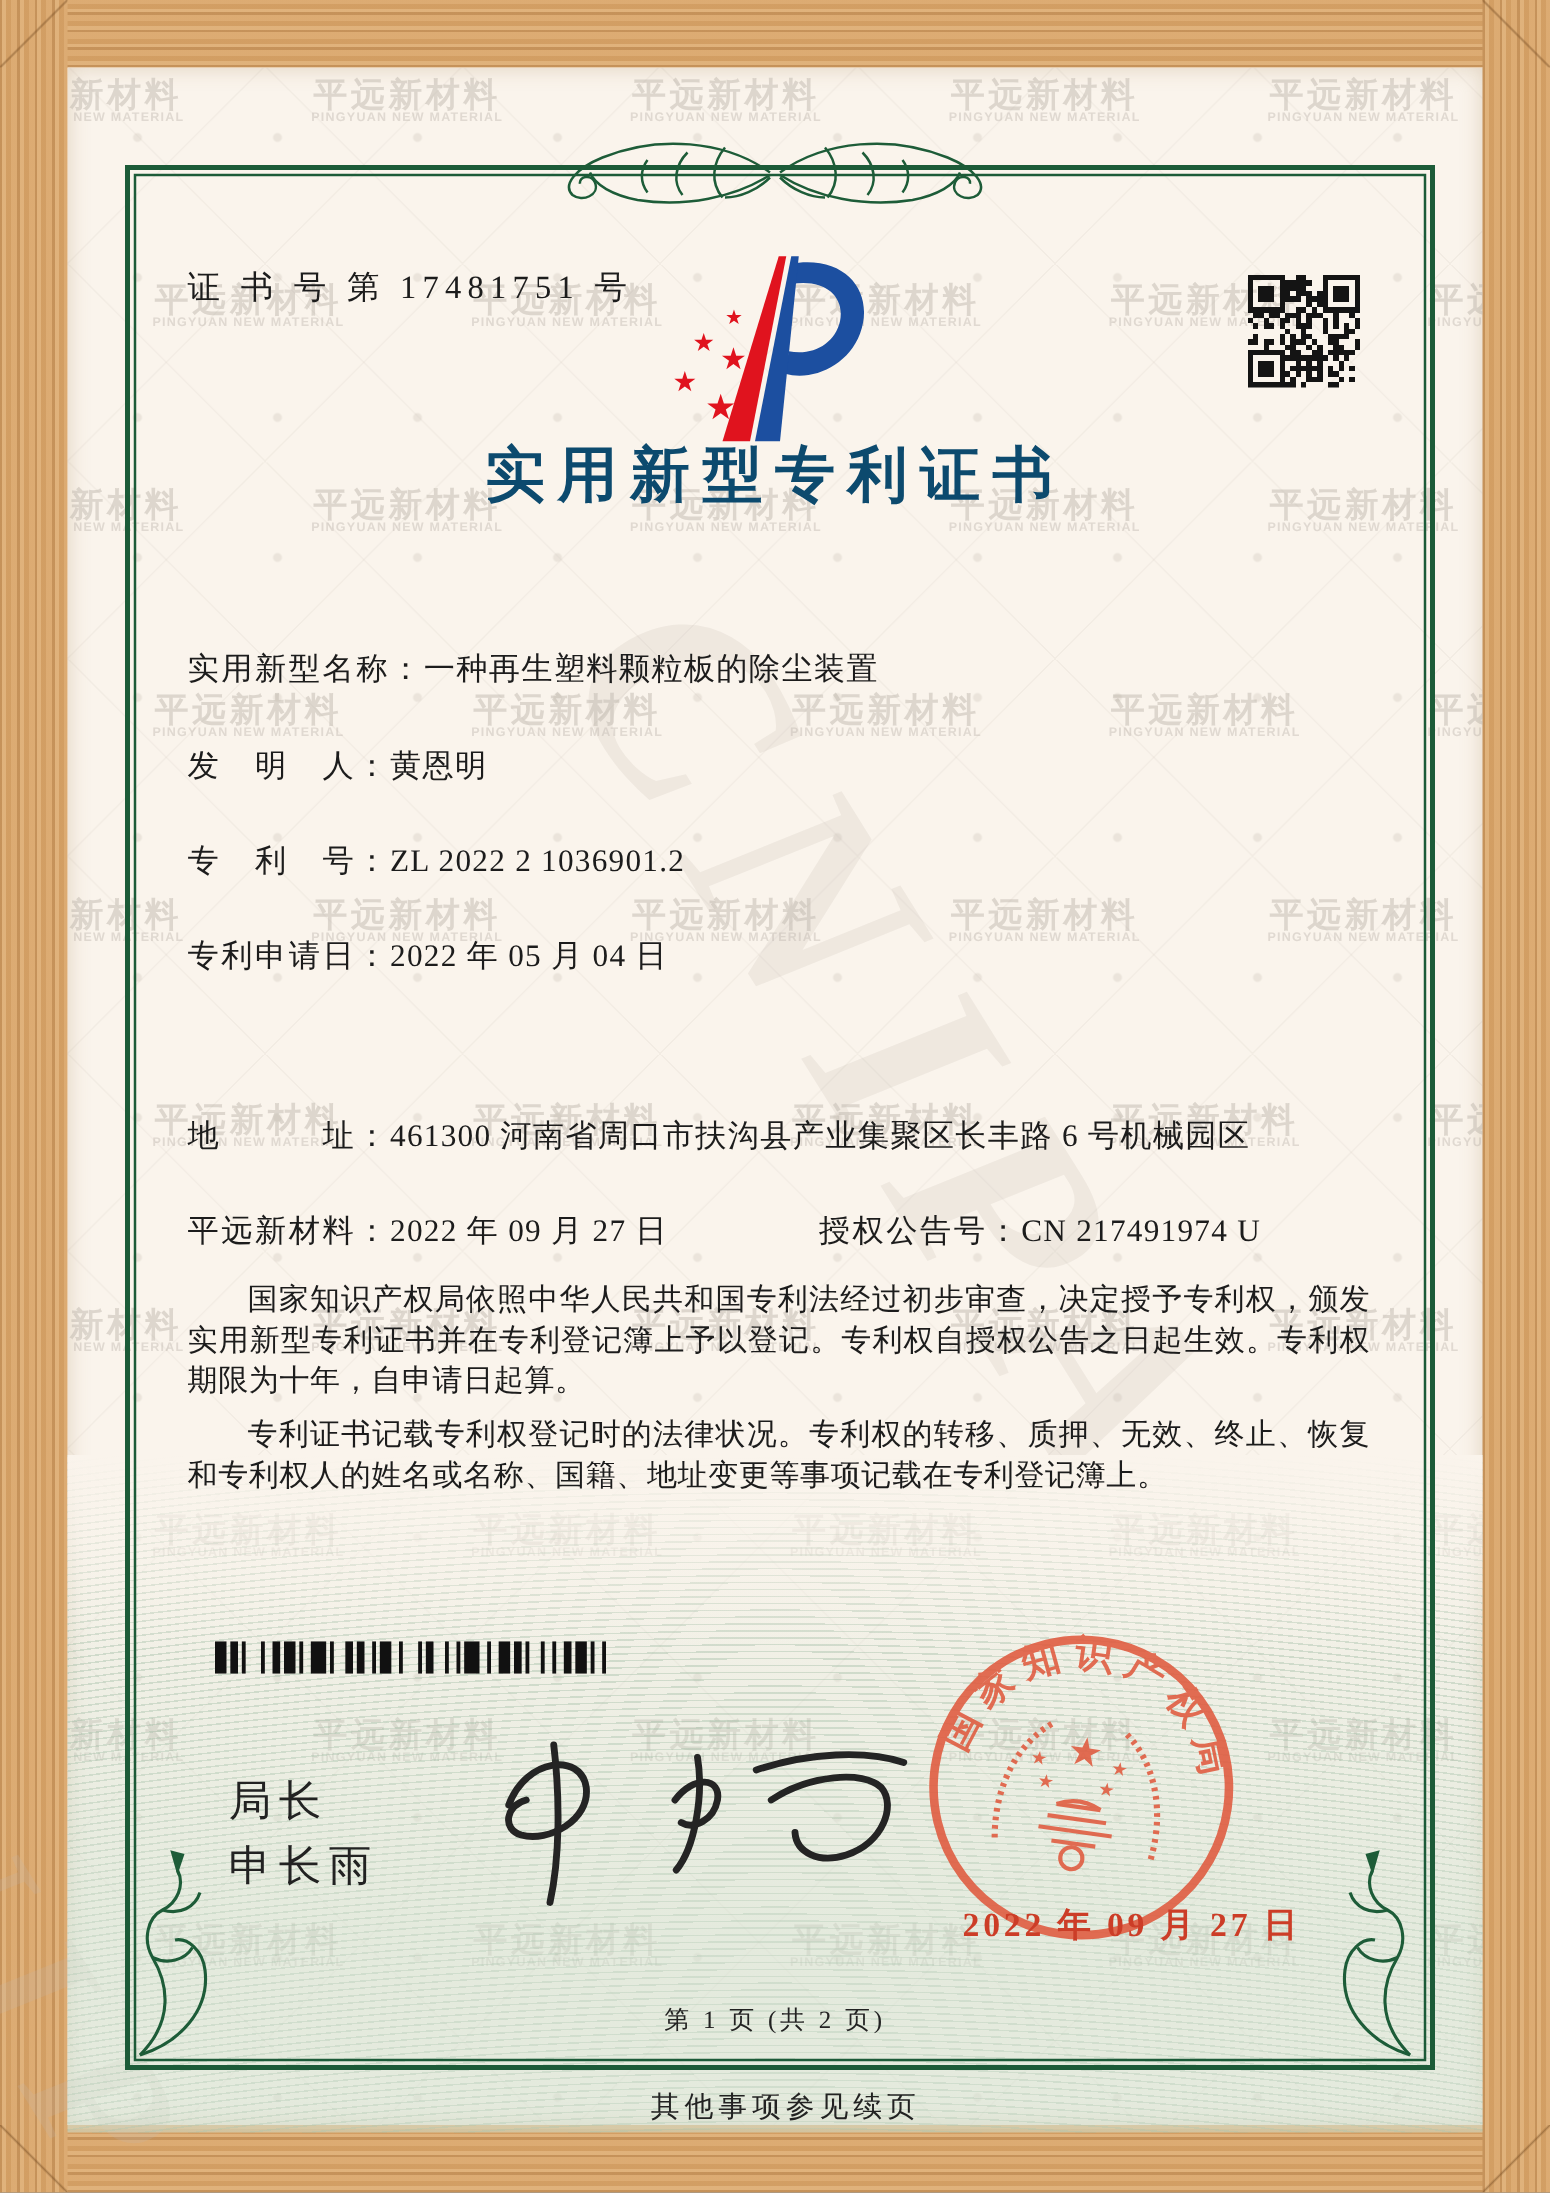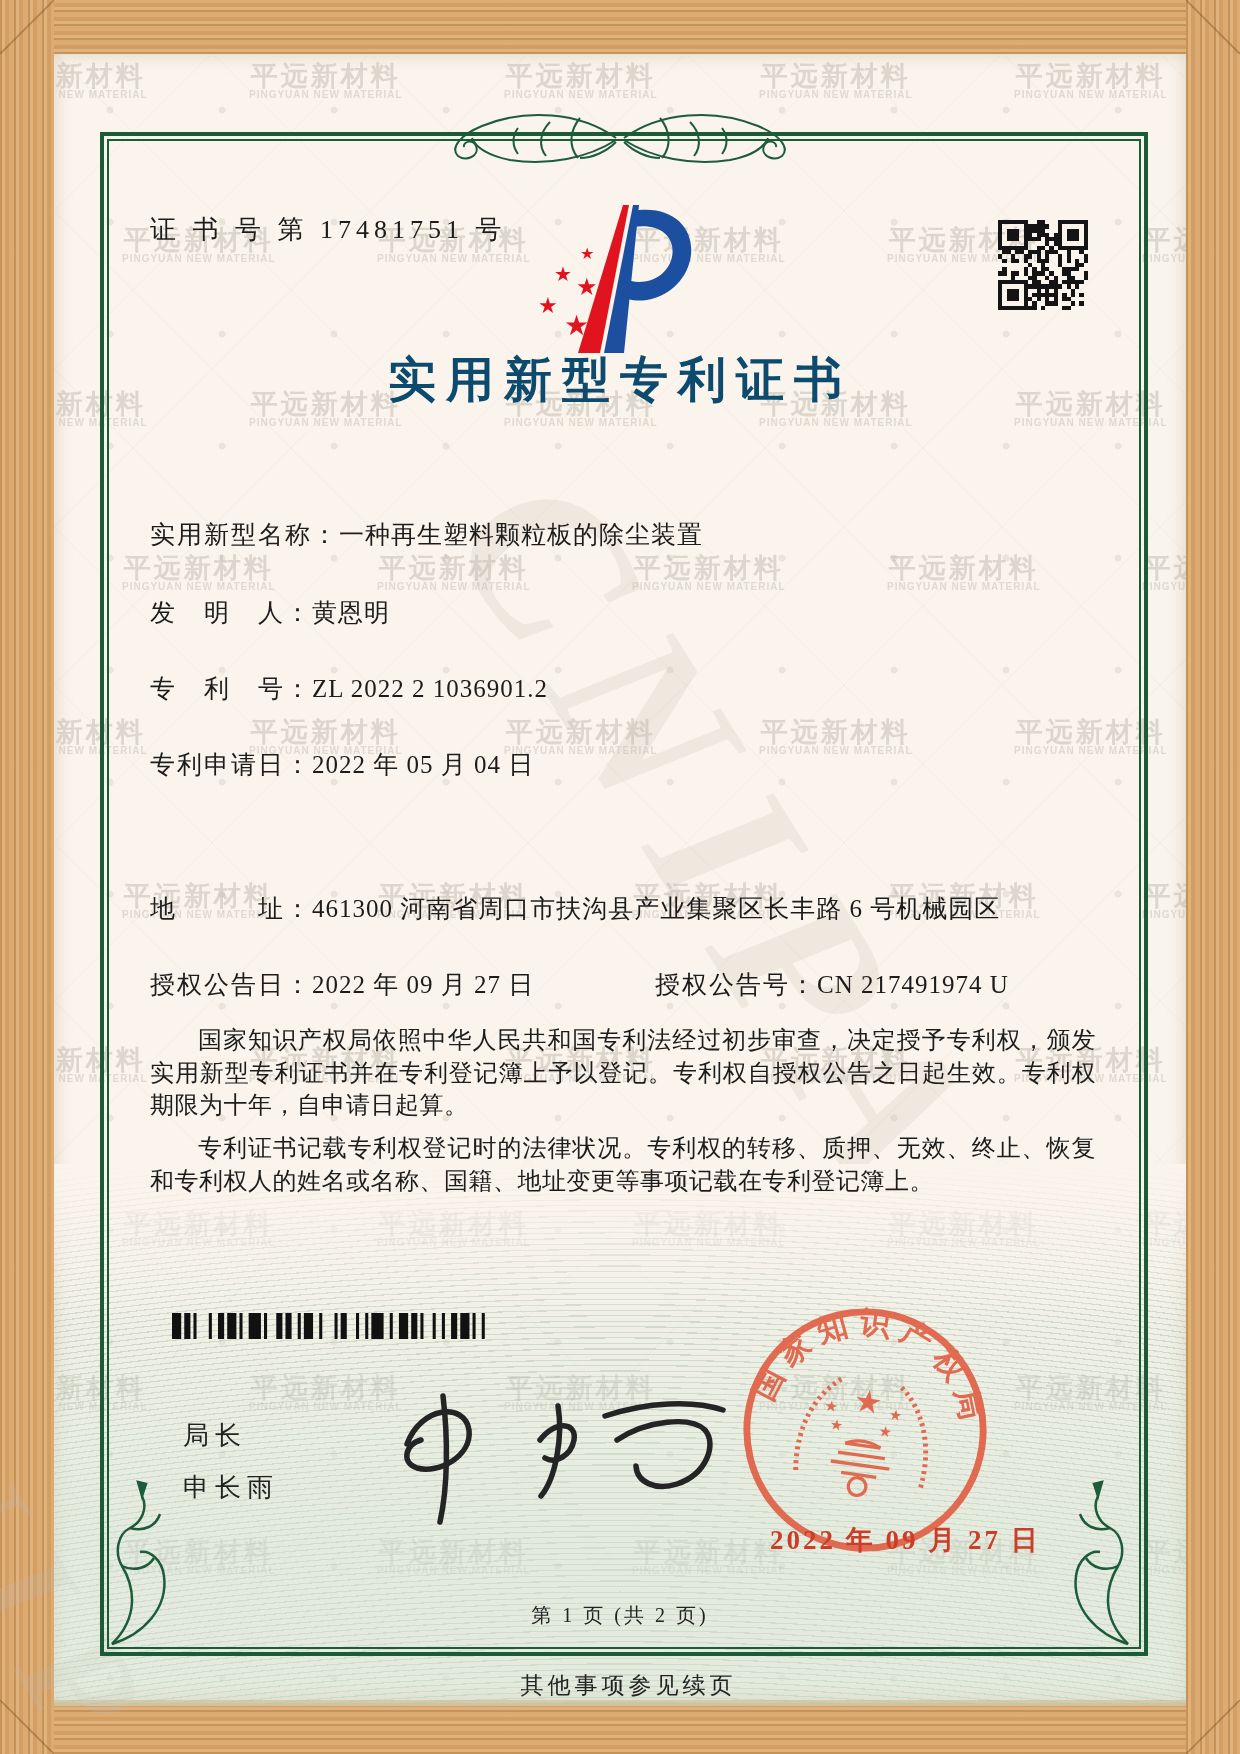--- a/index.html
+++ b/index.html
@@ -48,21 +48,21 @@
   .content{position:absolute;inset:0;z-index:6;color:#1c1c1c;}
   .abs{position:absolute;}
   .cert-no{left:96px;top:158px;font-size:26px;letter-spacing:5px;}
   .title{left:0;right:0;top:294px;text-align:center;font-size:48px;font-weight:bold;letter-spacing:10px;color:#0c4a6e;}
   .field{left:96px;font-size:25px;letter-spacing:1px;white-space:nowrap;}
   .field .lab{letter-spacing:2px;}
   .addr{white-space:normal;width:900px;}
   .addr .val{display:inline-block;vertical-align:top;width:700px;white-space:normal;}
   .grant2{left:601px;}
   .para{left:96px;width:946px;font-size:24px;line-height:32.5px;text-indent:2em;text-align:justify;letter-spacing:.5px;}
-  .director{left:129px;font-size:26px;letter-spacing:6px;color:#222;font-family:Liberation Serif, serif;}
+  .director{left:129px;font-size:34px;letter-spacing:6px;color:#222;font-family:Liberation Serif, serif;}
   .page-info{left:0;right:0;top:1548px;text-align:center;font-size:20px;letter-spacing:3px;color:#222;}
   .cont-note{left:0;right:0;top:1616px;text-align:center;font-size:23px;letter-spacing:4px;color:#222;margin-left:17px;}
   .seal{left:683px;top:1248px;width:256px;height:256px;opacity:.88;transform:rotate(8deg);}
   .seal-date{left:716px;top:1468px;font-size:27px;letter-spacing:3px;color:#cc3d27;z-index:8;font-weight:bold;}
   .sig{left:301px;top:1326px;}
   .barcode{left:118px;top:1259px;}
   .qr{left:944px;top:166px;}
   .logo{left:474px;top:129px;}
 </style>
 </head>
@@ -593,21 +593,21 @@
       <div class="abs field" style="top:618px;text-align:center;">
         <span class="lab">专　利　号：</span><span class="val">ZL 2022 2 1036901.2</span>
       </div>
       <div class="abs field" style="top:694px;">
         <span class="lab">专利申请日：</span><span class="val">2022 年 05 月 04 日</span>
       </div>
       <div class="abs field addr" style="top:838px;">
         <span class="lab">地　　　址：</span><span class="val">461300 河南省周口市扶沟县产业集聚区长丰路 6 号机械园区</span>
       </div>
       <div class="abs field" style="top:914px;">
-        <span class="lab">授权公告日：</span><span class="val">2022 年 09 月 27 日</span>
+        <span class="lab">平远新材料：</span><span class="val">2022 年 09 月 27 日</span>
       </div>
       <div class="abs field grant2" style="top:914px;">
         <span class="lab">授权公告号：</span><span class="val">CN 217491974 U</span>
       </div>
 
       <div class="abs para" style="top:1078px;">专利证书记载专利权登记时的法律状况。专利权的转移、质押、无效、终止、恢复和专利权人的姓名或名称、国籍、地址变更等事项记载在专利登记簿上。</div>
       <div class="abs para" style="top:970px;">国家知识产权局依照中华人民共和国专利法经过初步审查，决定授予专利权，颁发实用新型专利证书并在专利登记簿上予以登记。专利权自授权公告之日起生效。专利权期限为十年，自申请日起算。</div>
 
       <svg class="abs barcode" id="barSvg" width="322" height="26" viewBox="0 0 200 26" preserveAspectRatio="none">
           <rect x="0" y="0" width="5.7142857142857135" height="26" fill="#111"></rect>

